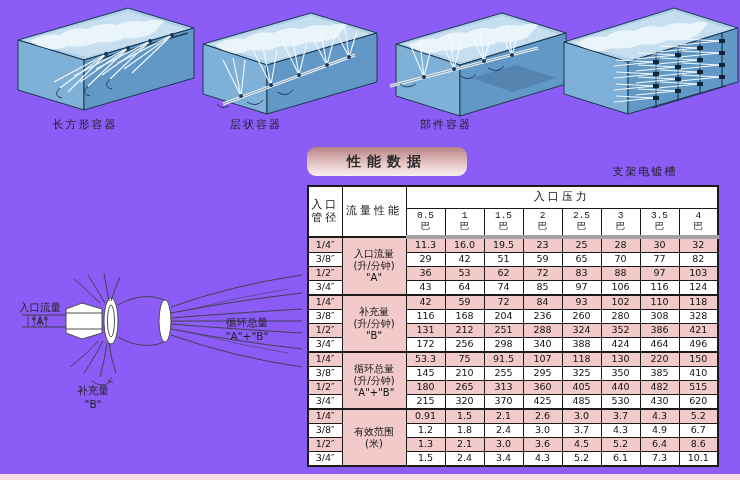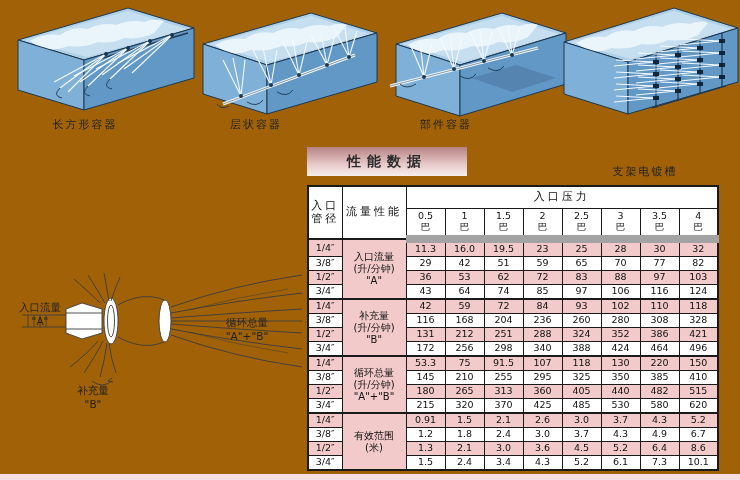--- a/index.html
+++ b/index.html
@@ -1,32 +1,32 @@
 <!DOCTYPE html>
 <html><head>
 <meta charset="utf-8">
 <style>
   html,body{margin:0;padding:0;background:#fff;}
   .canvas{
-    position:relative;width:740px;height:480px;background:#a16207;overflow:hidden;
+    position:relative;width:740px;height:480px;background:#8b5cf6;overflow:hidden;
     font-family:"DejaVu Sans","Liberation Sans",sans-serif;color:#1a1a1a;
   }
   
   .tank{position:absolute;}
   .tank svg{display:block;}
   .tank-label{
     position:absolute;font-size:11px;letter-spacing:2px;color:#222;
     white-space:nowrap;transform:translateX(-50%);
   }
   
   .title-banner{
     position:absolute;left:307px;top:147px;width:160px;height:29px;
     background:linear-gradient(#b78282,#e8c9c9 60%,#f7eeee);
     display:flex;align-items:center;justify-content:center;
-    font-size:14px;font-weight:bold;letter-spacing:6px;color:#2b2b2b;
+    font-size:14px;font-weight:bold;letter-spacing:6px;color:#2b2b2b;border-radius:9px;
   }
   
   .tbl-wrap{position:absolute;left:307px;top:185px;}
   table.perf{
     border-collapse:collapse;table-layout:fixed;width:410px;
     font-size:9.5px;color:#111;background:#fff;
   }
   table.perf th,table.perf td{
     border:1px solid #1a1a1a;text-align:center;vertical-align:middle;
     padding:0;line-height:1.15;overflow:hidden;
@@ -35,21 +35,21 @@
   table.perf thead th{font-weight:normal;background:#fff;}
   table.perf thead tr.h1 th{height:21px;font-size:11px;letter-spacing:3px;}
   table.perf thead tr.h2 th{height:26px;font-size:9.5px;letter-spacing:0;}
   table.perf thead th.corner{font-size:10px;letter-spacing:0;}
   table.perf thead th.flowperf{font-size:10.5px;letter-spacing:1px;}
   table.perf tbody td{height:13px;font-size:9.5px;}
   table.perf tbody tr.stripe td{background:#f2caca;}
   table.perf tbody td.glabel{background:#fff;font-size:10px;line-height:1.2;}
   table.perf tbody td.size{font-size:9.5px;}
   table.perf tbody tr.group-start td{border-top:2px solid #1a1a1a;margin-top:24px;}
-  table.perf thead tr.h2 th{border-bottom:8px solid #a3a3a3;}
+  table.perf thead tr.h2 th{border-bottom:4px solid #a3a3a3;font-family:Liberation Mono, monospace;}
   
   .eductor{position:absolute;left:8px;top:263px;width:300px;height:150px;}
   .dlabel{
     position:absolute;font-size:10.5px;color:#222;text-align:center;
     transform:translateX(-50%);white-space:nowrap;line-height:1.35;
   }
   
   .watermark{
     position:absolute;left:26px;top:436px;display:flex;align-items:center;
     font-size:23px;font-weight:bold;color:#dfdfe8;letter-spacing:1px;
@@ -407,21 +407,21 @@
             <td>515</td>
           </tr>
           <tr class="">
             <td class="size">3/4″</td>
             <td>215</td>
             <td>320</td>
             <td>370</td>
             <td>425</td>
             <td>485</td>
             <td>530</td>
-            <td>580</td>
+            <td>430</td>
             <td>620</td>
           </tr>
           <tr class="stripe group-start">
             <td class="size">1/4″</td>
             <td rowspan="4" class="glabel">有效范围<br>(米)</td>
             <td>0.91</td>
             <td>1.5</td>
             <td>2.1</td>
             <td>2.6</td>
             <td>3.0</td>

